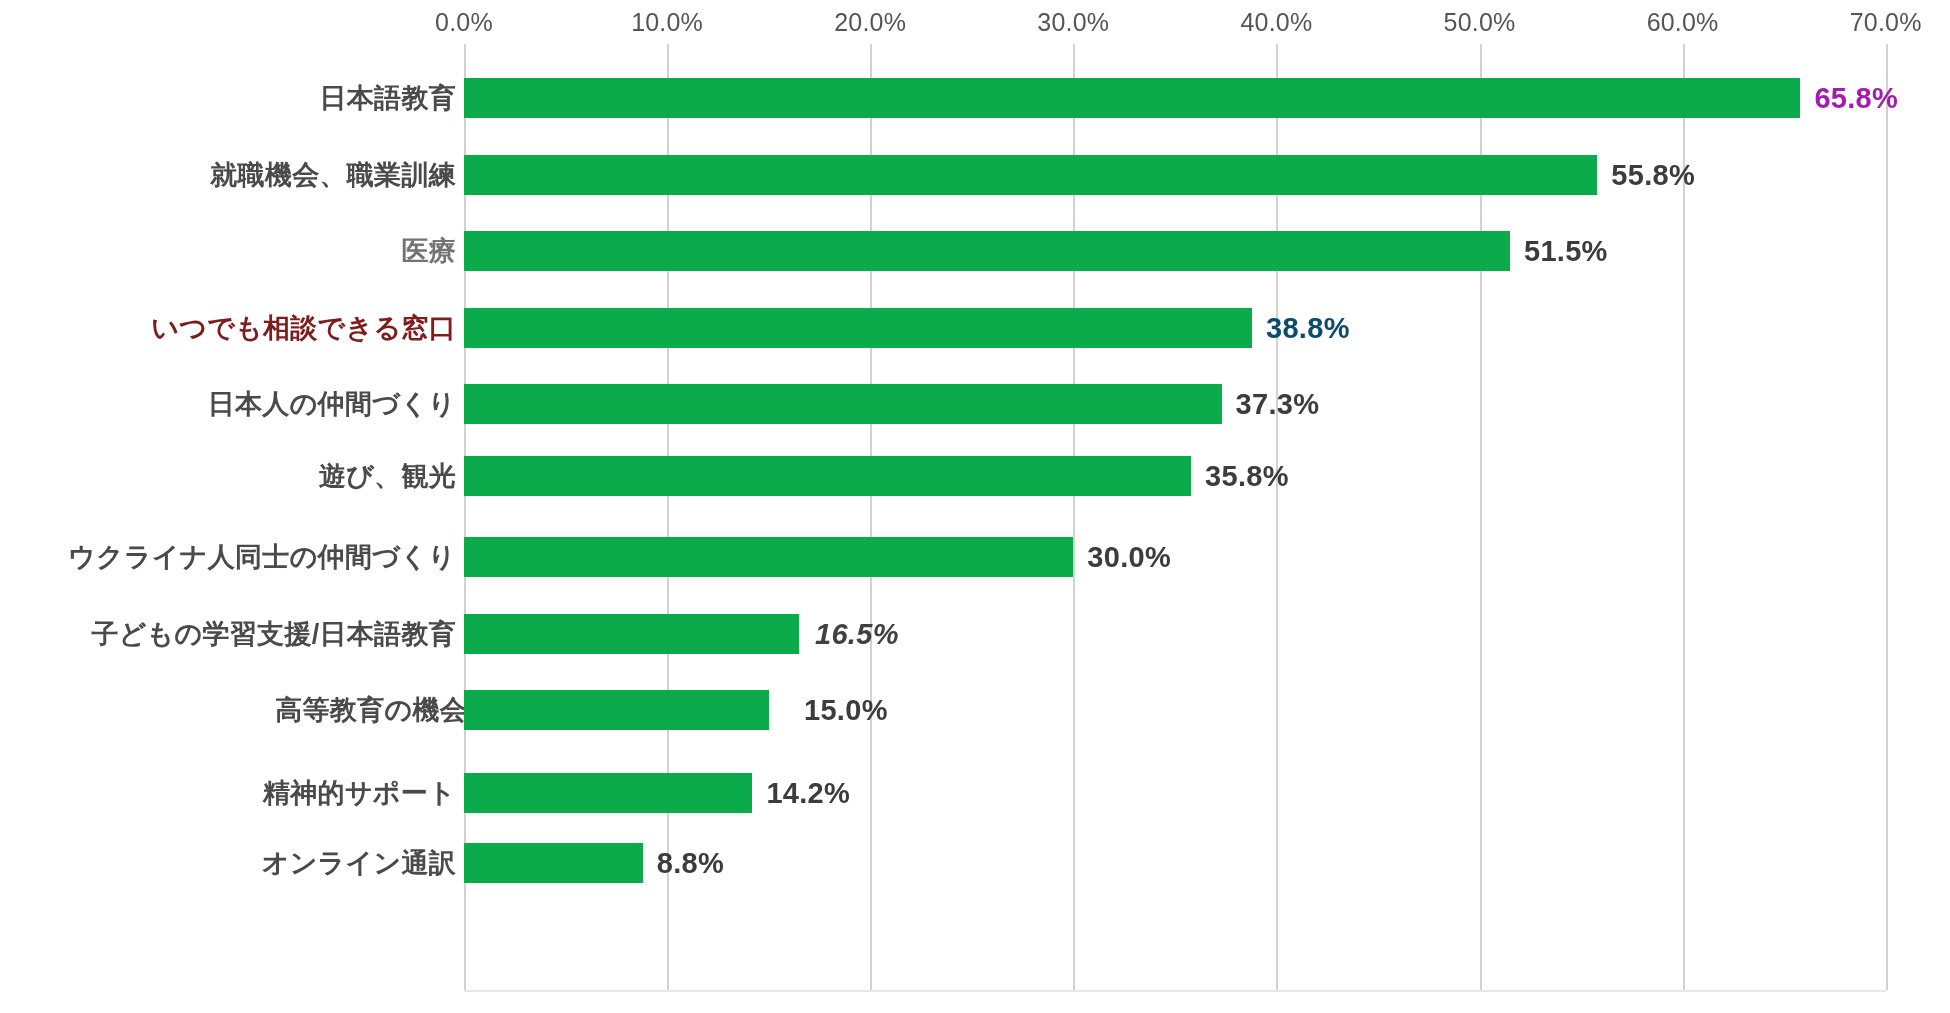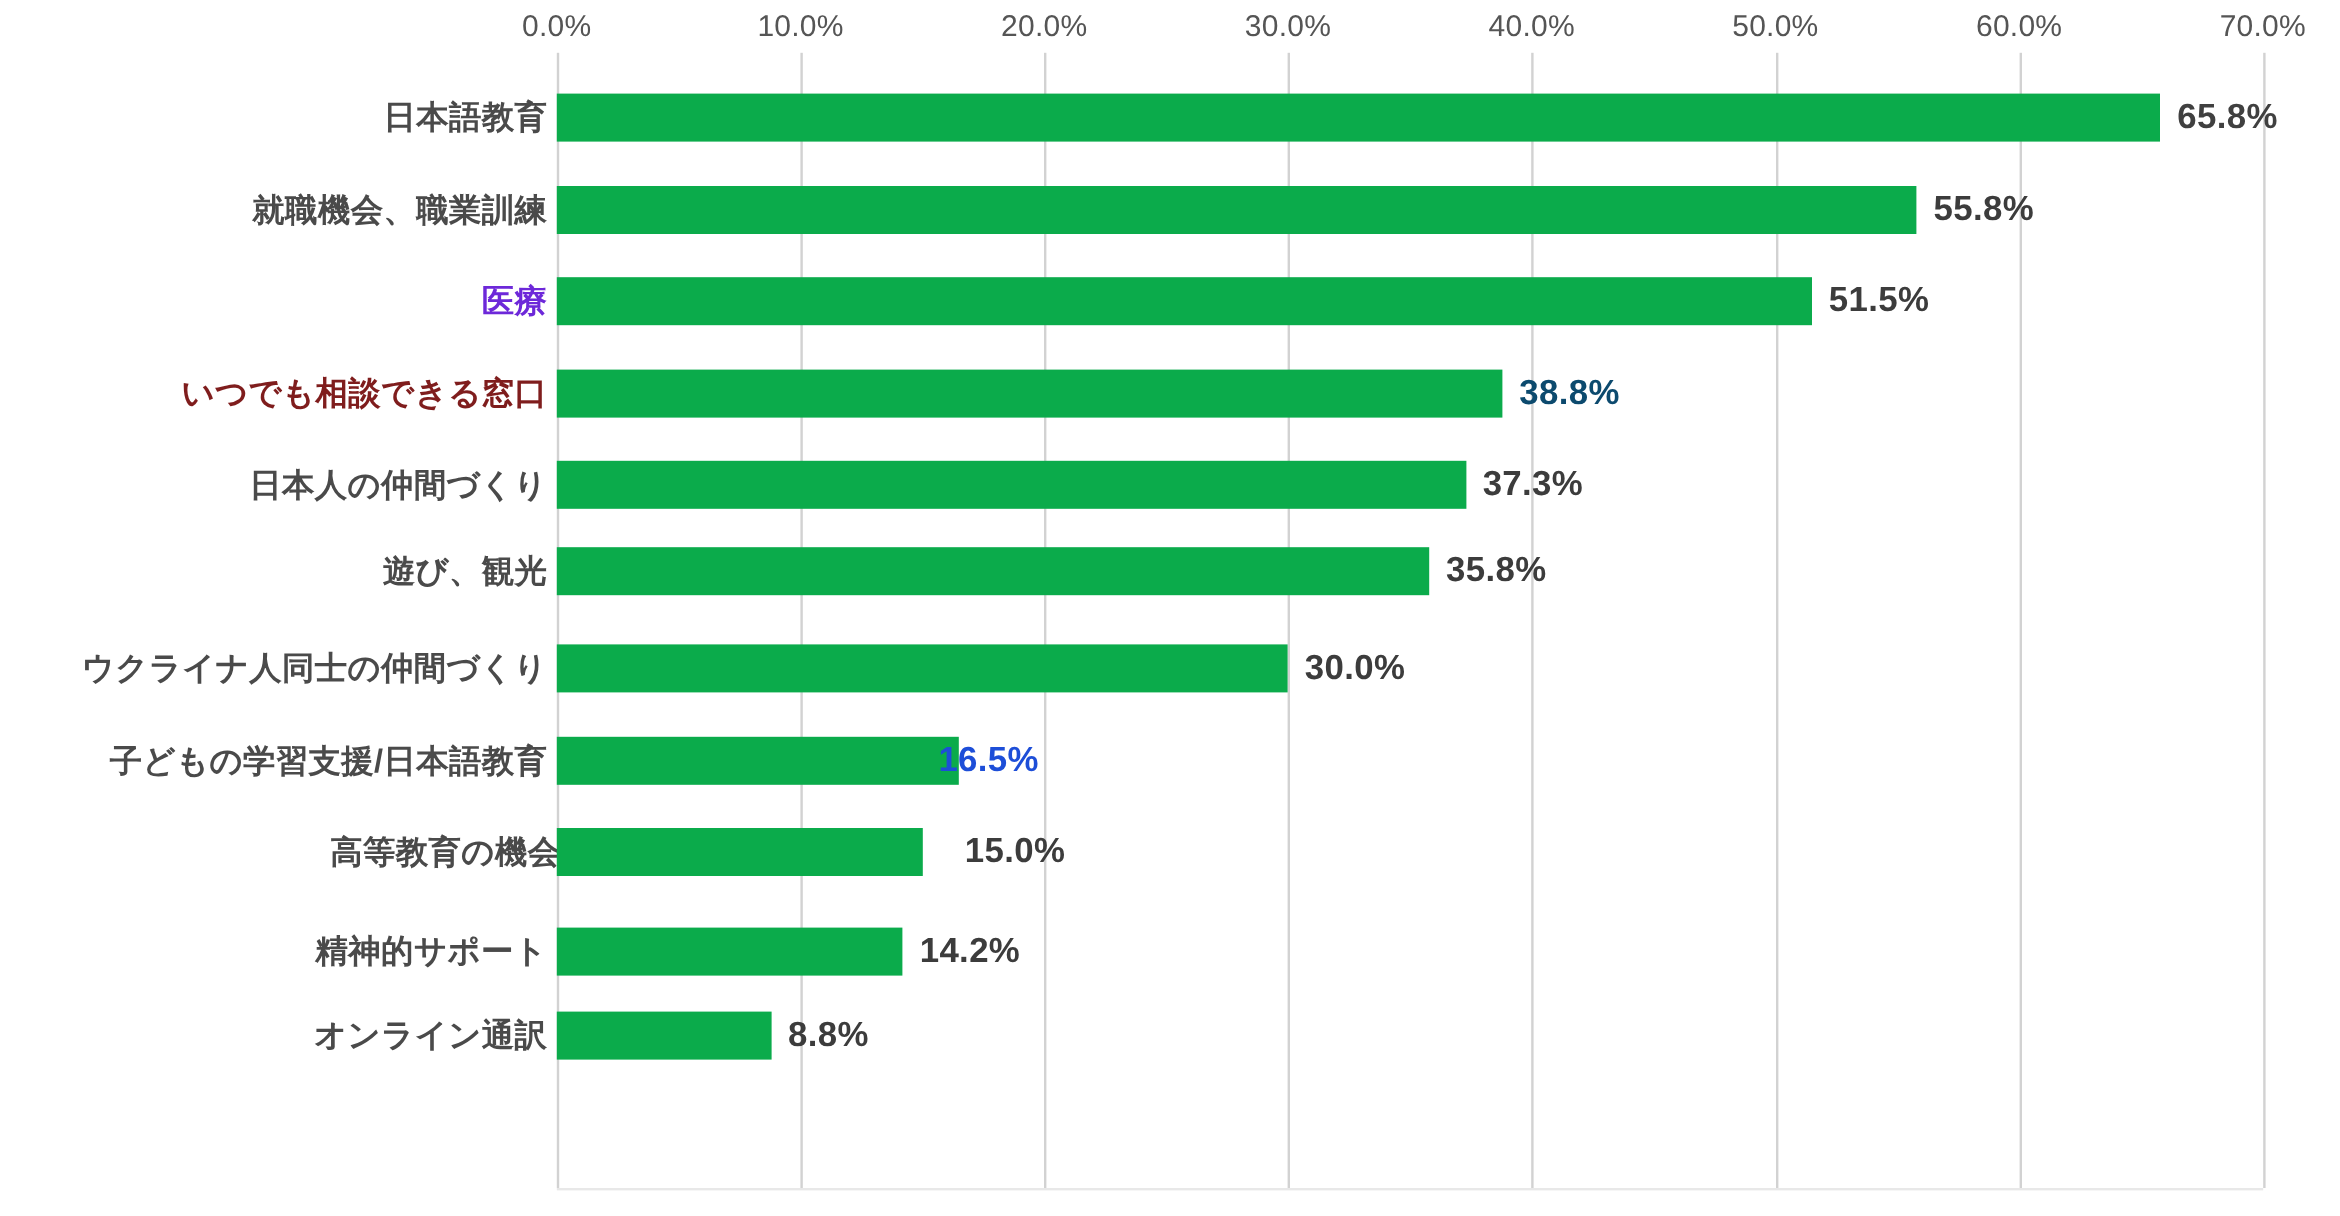--- a/index.html
+++ b/index.html
@@ -135,29 +135,29 @@
       <div class="gridline" style="left: 1276.4px; background: rgb(210, 210, 210);"></div>
       <div class="gridline" style="left: 1479.5px; background: rgb(210, 210, 210);"></div>
       <div class="gridline" style="left: 1682.6px; background: rgb(210, 210, 210);"></div>
       <div class="gridline" style="left: 1885.7px; background: rgb(210, 210, 210);"></div>
     </div>
 
   <div id="rows">
       <div class="bar-row" style="top: 16px;">
         <div class="cat-label" style="color: rgb(74, 74, 74);">日本語教育</div>
         <div class="bar" style="width: 1336.4px; background: rgb(11, 171, 75);"></div>
-        <div class="bar-value" style="left: 1814.4px; color: #404040;">65.8%</div>
+        <div class="bar-value" style="left: 1814.4px; color: #a21caf;">65.8%</div>
       </div>
       <div class="bar-row" style="top: 92.5px;">
         <div class="cat-label" style="color: rgb(74, 74, 74);">就職機会、職業訓練</div>
         <div class="bar" style="width: 1133.3px; background: rgb(11, 171, 75);"></div>
         <div class="bar-value" style="left: 1611.3px; color: rgb(60, 60, 60);">55.8%</div>
       </div>
       <div class="bar-row" style="top: 169px;">
-        <div class="cat-label" style="color: #6d28d9;">医療</div>
+        <div class="cat-label" style="color: #737373;">医療</div>
         <div class="bar" style="width: 1045.96px; background: rgb(11, 171, 75);"></div>
         <div class="bar-value" style="left: 1523.96px; color: rgb(60, 60, 60);">51.5%</div>
       </div>
       <div class="bar-row" style="top: 245.5px;">
         <div class="cat-label" style="color: #7f1d1d;">いつでも相談できる窓口</div>
         <div class="bar" style="width: 788.028px; background: rgb(11, 171, 75);"></div>
         <div class="bar-value" style="left: 1266.03px; color: #0c4a6e;">38.8%</div>
       </div>
       <div class="bar-row" style="top: 322px;">
         <div class="cat-label" style="color: rgb(74, 74, 74);">日本人の仲間づくり</div>
@@ -170,21 +170,21 @@
         <div class="bar-value" style="left: 1205.1px; color: rgb(60, 60, 60);">35.8%</div>
       </div>
       <div class="bar-row" style="top: 475px;">
         <div class="cat-label" style="color: rgb(74, 74, 74);">ウクライナ人同士の仲間づくり</div>
         <div class="bar" style="width: 609.3px; background: rgb(11, 171, 75);"></div>
         <div class="bar-value" style="left: 1087.3px; color: rgb(60, 60, 60);">30.0%</div>
       </div>
       <div class="bar-row" style="top: 551.5px;">
         <div class="cat-label" style="color: rgb(74, 74, 74);">子どもの学習支援/日本語教育</div>
         <div class="bar" style="width: 335.115px; background: rgb(11, 171, 75);"></div>
-        <div class="bar-value" style="left: 782px; color: #1d4ed8;">16.5%</div>
+        <div class="bar-value" style="left: 815px; color: #404040; font-style: italic;">16.5%</div>
       </div>
       <div class="bar-row" style="top: 628px; padding-left: 11px;">
         <div class="cat-label" style="color: rgb(74, 74, 74);">高等教育の機会</div>
         <div class="bar" style="width: 304.65px; background: rgb(11, 171, 75);"></div>
         <div class="bar-value" style="left: 804px; color: rgb(60, 60, 60);">15.0%</div>
       </div>
       <div class="bar-row" style="top: 711px;">
         <div class="cat-label" style="color: rgb(74, 74, 74);">精神的サポート</div>
         <div class="bar" style="width: 288.402px; background: rgb(11, 171, 75);"></div>
         <div class="bar-value" style="left: 766.402px; color: rgb(60, 60, 60);">14.2%</div>

